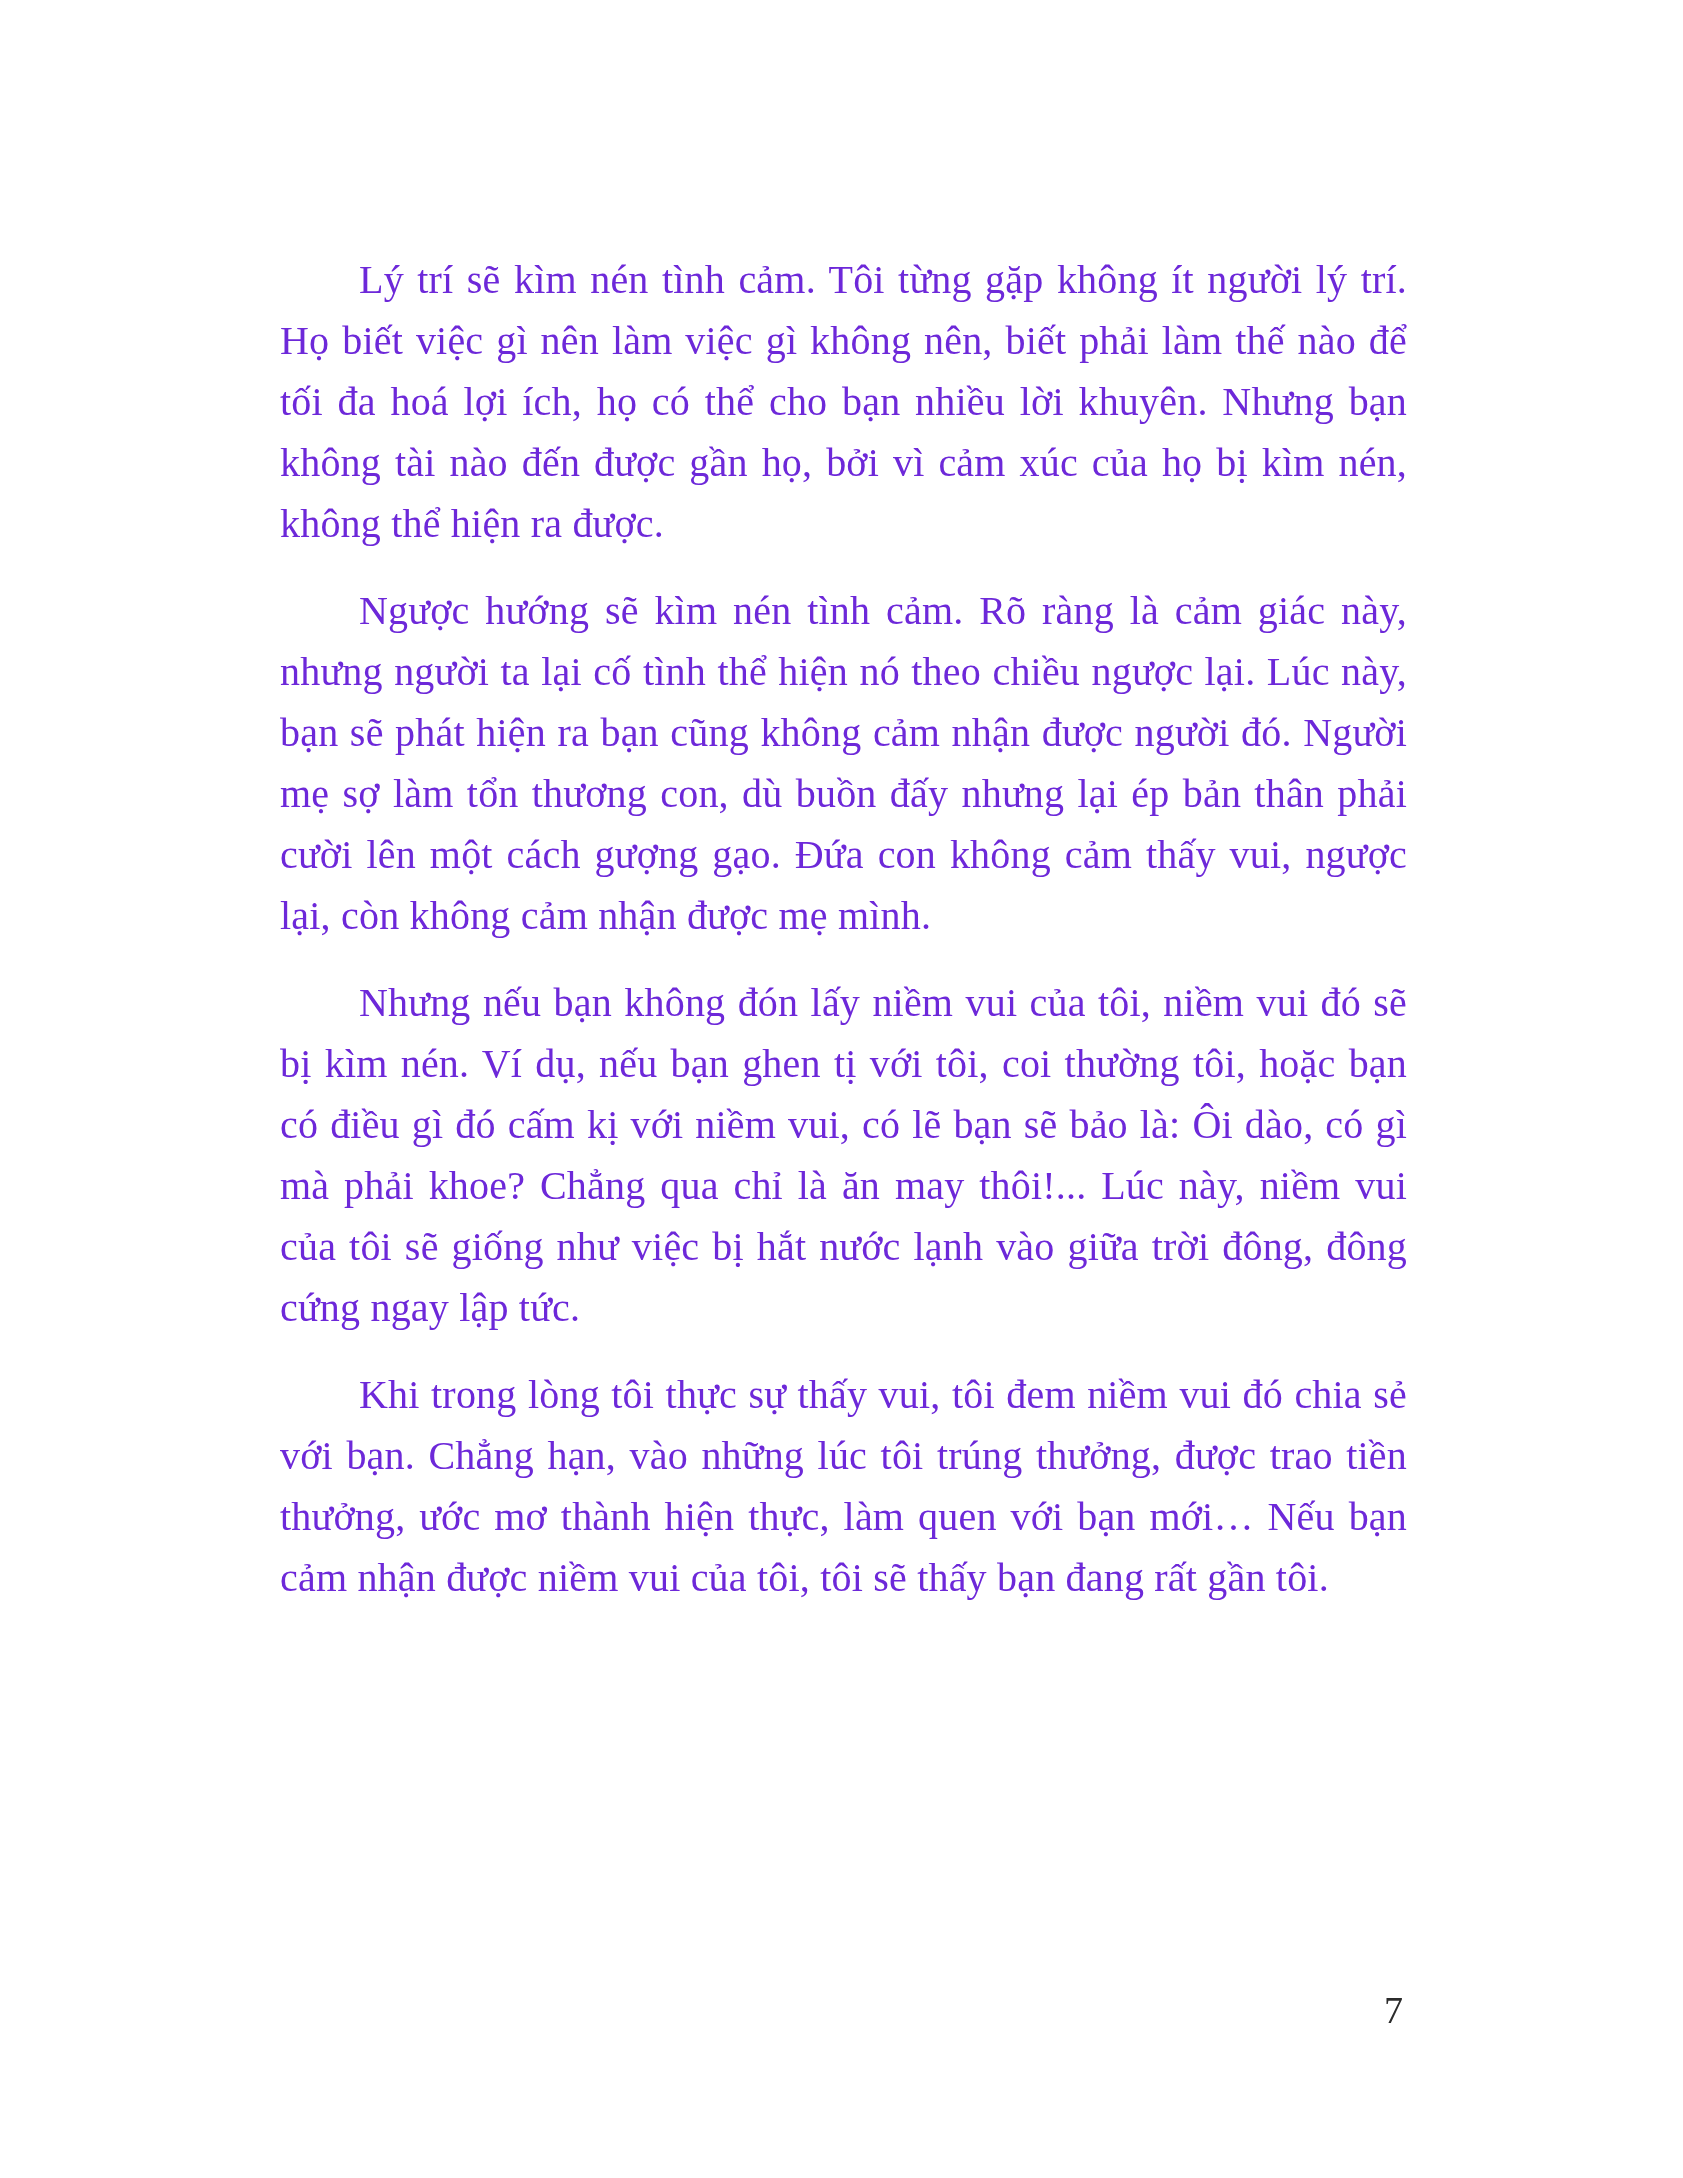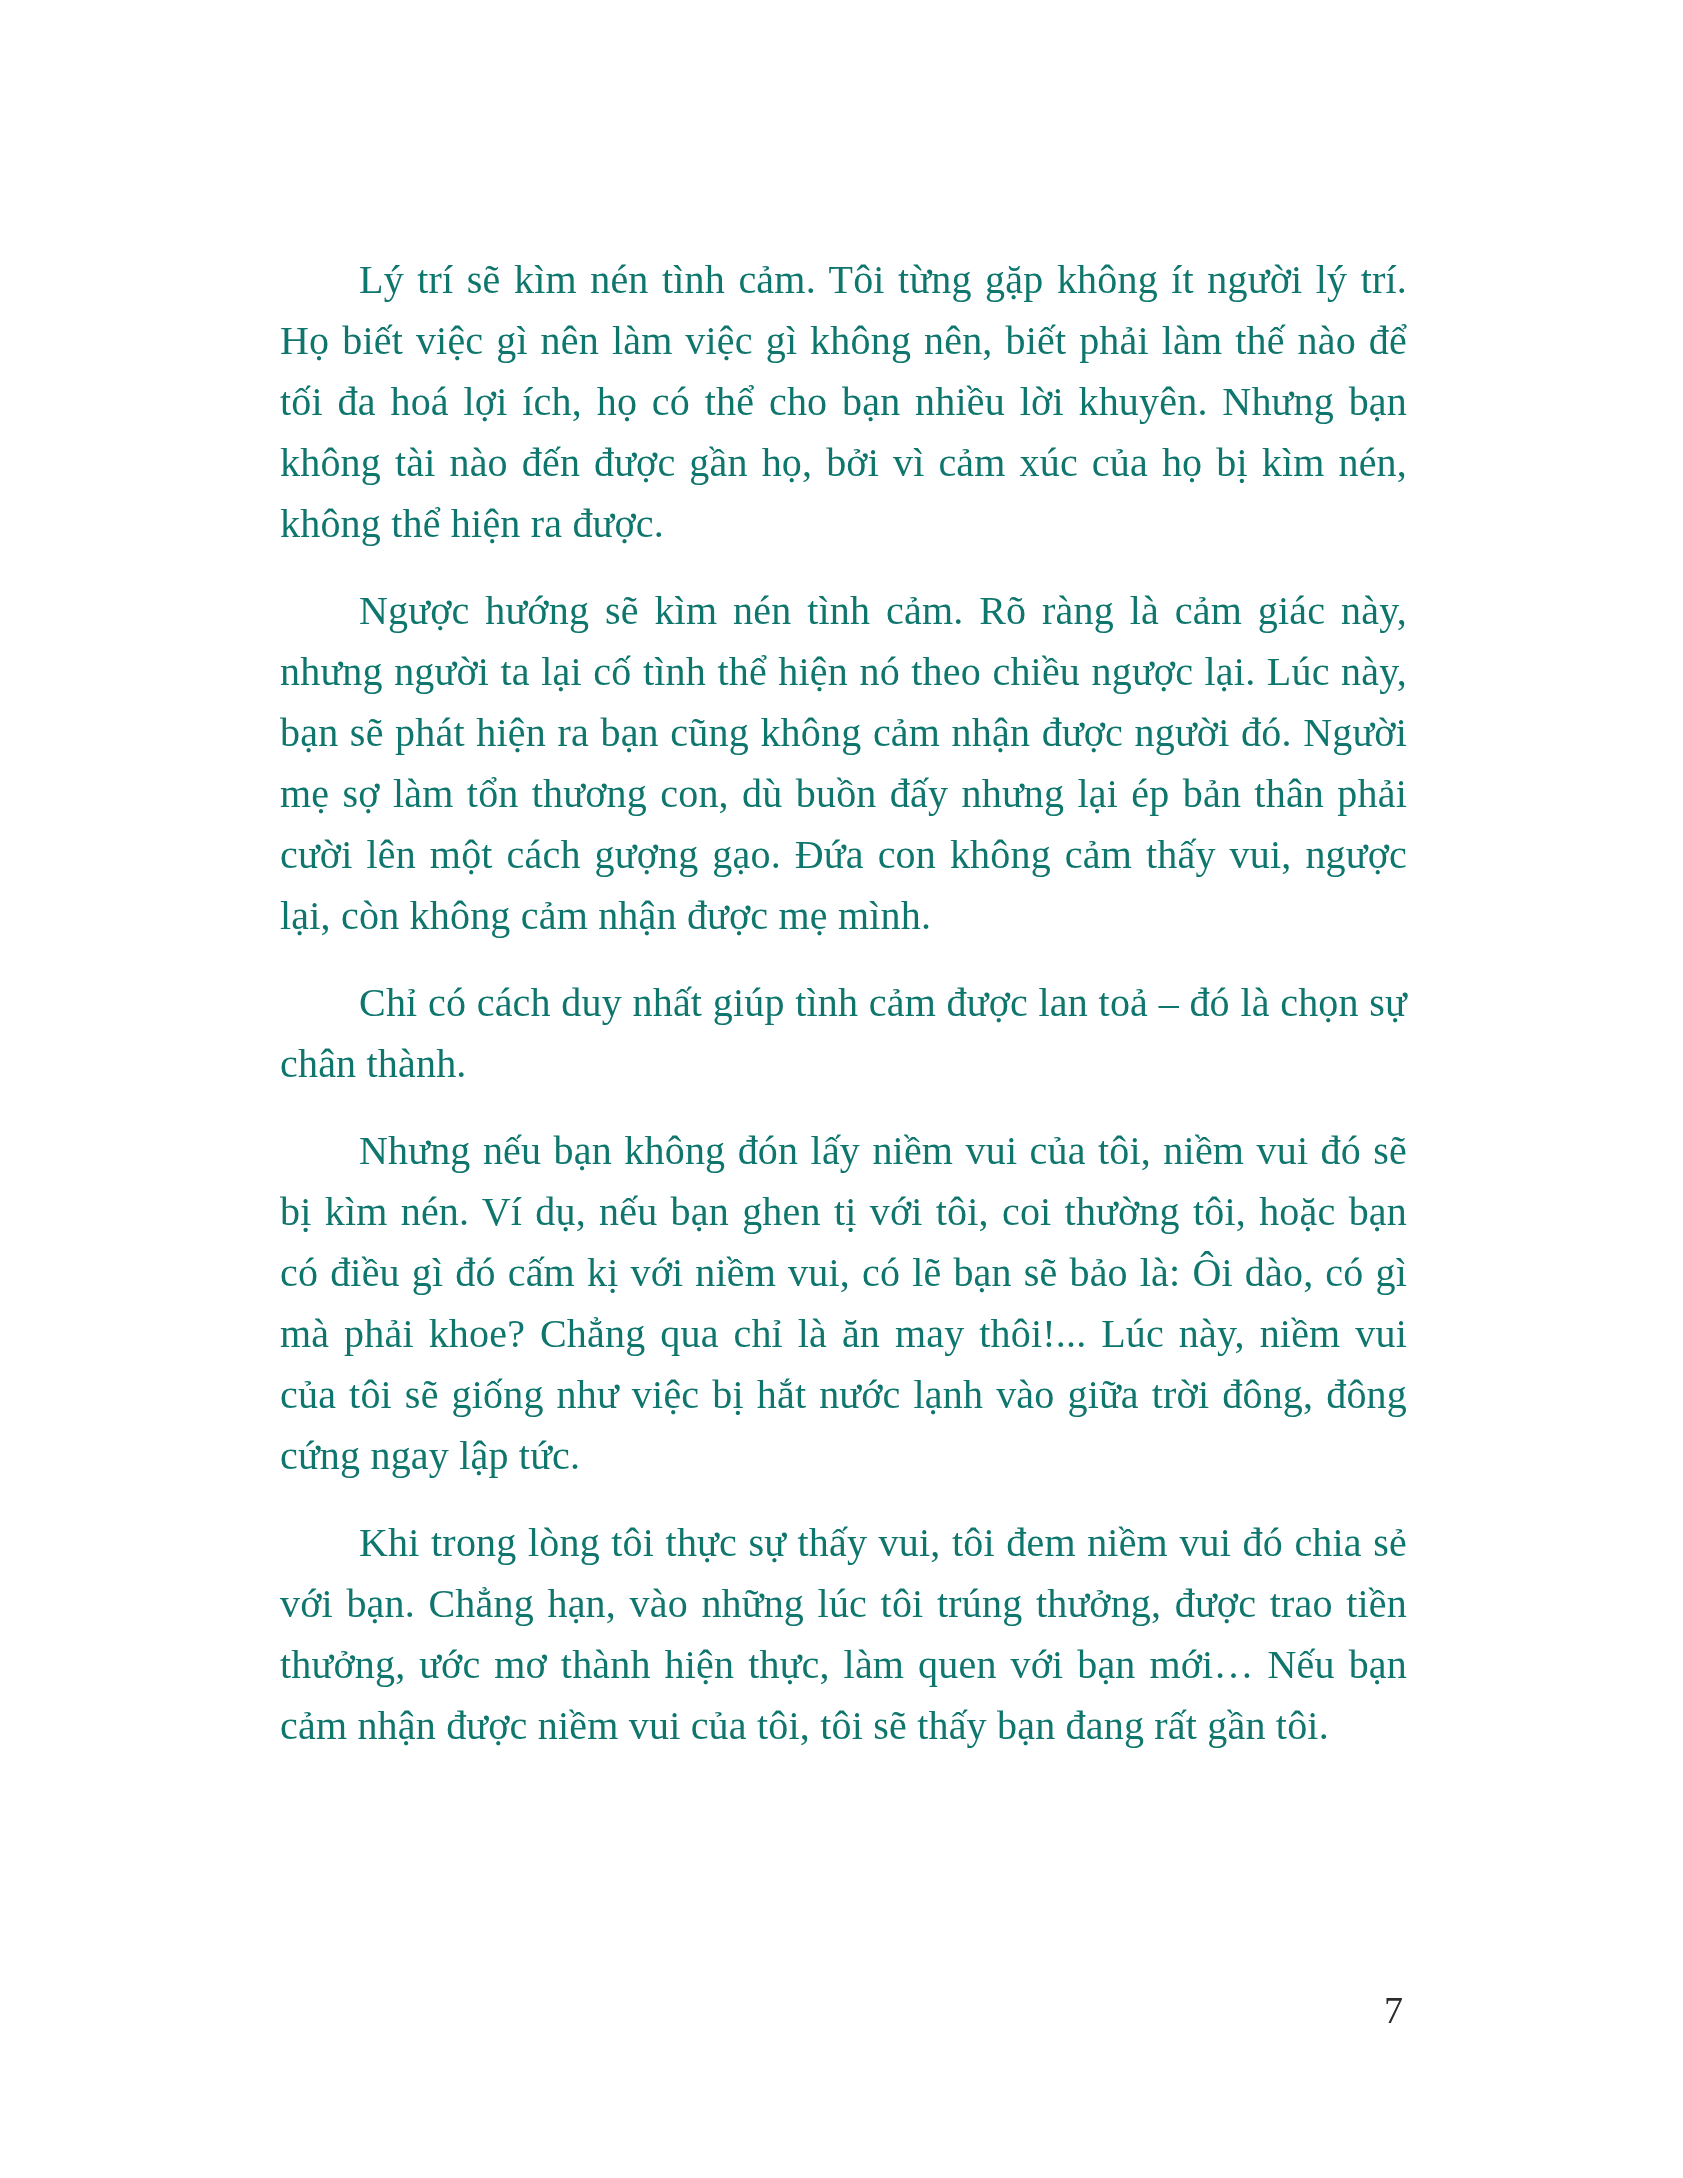--- a/index.html
+++ b/index.html
@@ -20,21 +20,21 @@
     left: 0;
     width: 1683px;
     height: 2178px;
     background: #ffffff;
   }
   .text-block {
     position: absolute;
     left: 280px;
     top: 249px;
     width: 1127px;
-    color: #0f766e;
+    color: #6d28d9;
     font-size: 40px;
     line-height: 61px;
     text-align: justify;
     text-justify: inter-word;
     letter-spacing: 0.2px;
   }
   .text-block p {
     margin: 0 0 26px 0;
     text-indent: 79px;
   }
@@ -50,19 +50,18 @@
     text-align: right;
   }
 </style>
 </head>
 <body>
 
 <div class="book-page">
   <div class="text-block">
     <p>Lý trí sẽ kìm nén tình cảm. Tôi từng gặp không ít người lý trí. Họ biết việc gì nên làm việc gì không nên, biết phải làm thế nào để tối đa hoá lợi ích, họ có thể cho bạn nhiều lời khuyên. Nhưng bạn không tài nào đến được gần họ, bởi vì cảm xúc của họ bị kìm nén, không thể hiện ra được.</p>
     <p>Ngược hướng sẽ kìm nén tình cảm. Rõ ràng là cảm giác này, nhưng người ta lại cố tình thể hiện nó theo chiều ngược lại. Lúc này, bạn sẽ phát hiện ra bạn cũng không cảm nhận được người đó. Người mẹ sợ làm tổn thương con, dù buồn đấy nhưng lại ép bản thân phải cười lên một cách gượng gạo. Đứa con không cảm thấy vui, ngược lại, còn không cảm nhận được mẹ mình.</p>
-    <p>Chỉ có cách duy nhất giúp tình cảm được lan toả – đó là chọn sự chân thành.</p>
     <p>Nhưng nếu bạn không đón lấy niềm vui của tôi, niềm vui đó sẽ bị kìm nén. Ví dụ, nếu bạn ghen tị với tôi, coi thường tôi, hoặc bạn có điều gì đó cấm kị với niềm vui, có lẽ bạn sẽ bảo là: Ôi dào, có gì mà phải khoe? Chẳng qua chỉ là ăn may thôi!... Lúc này, niềm vui của tôi sẽ giống như việc bị hắt nước lạnh vào giữa trời đông, đông cứng ngay lập tức.</p>
     <p>Khi trong lòng tôi thực sự thấy vui, tôi đem niềm vui đó chia sẻ với bạn. Chẳng hạn, vào những lúc tôi trúng thưởng, được trao tiền thưởng, ước mơ thành hiện thực, làm quen với bạn mới… Nếu bạn cảm nhận được niềm vui của tôi, tôi sẽ thấy bạn đang rất gần tôi.</p>
   </div>
   <div class="page-number">7</div>
 </div>
 
 
 </body></html>

